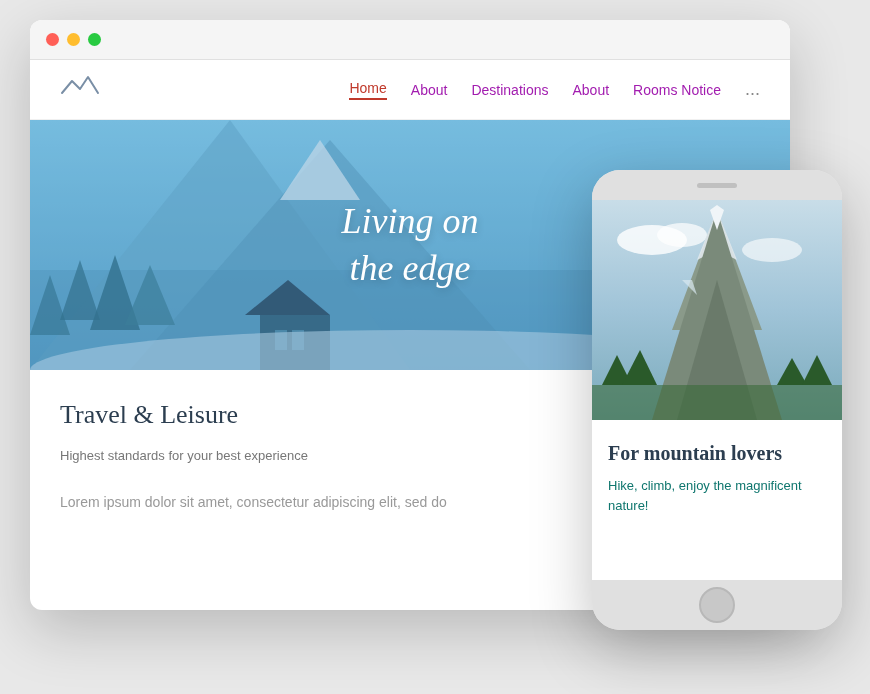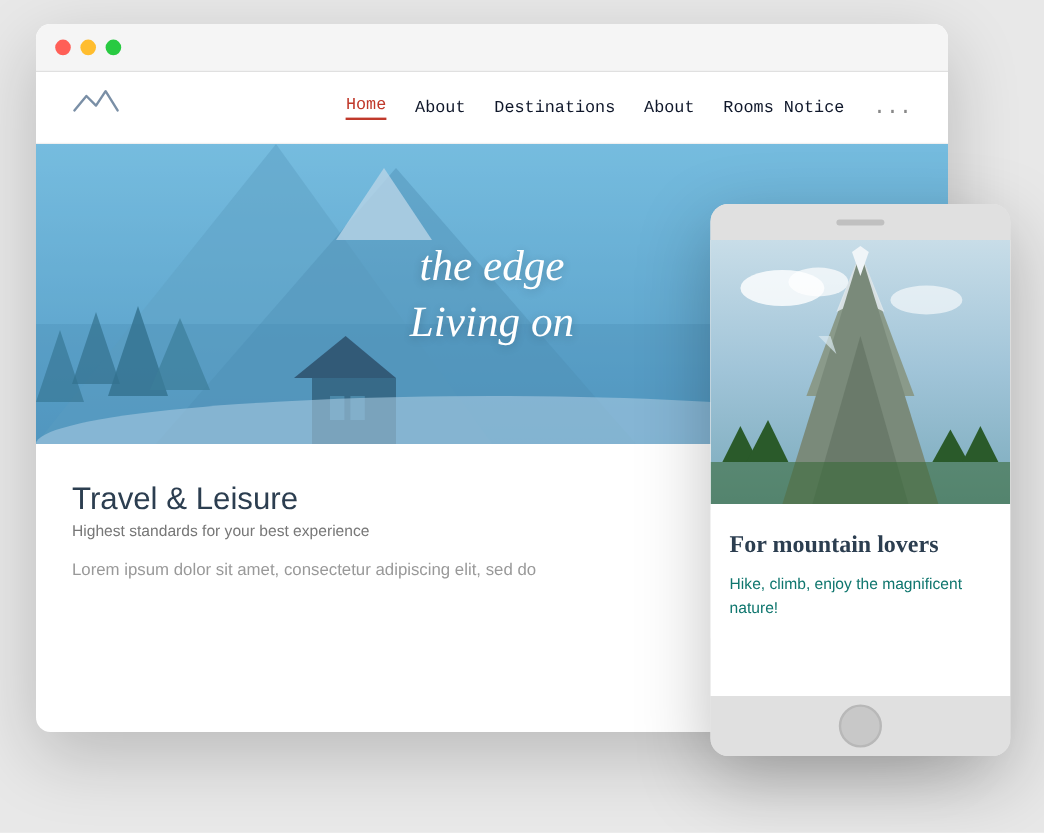--- a/index.html
+++ b/index.html
@@ -80,26 +80,26 @@
 
     .logo-icon {
       color: #6b7c93;
       font-size: 24px;
     }
 
     .site-nav {
       display: flex;
       align-items: center;
       gap: 24px;
-      font-family: Liberation Mono, monospace;
+      font-family: Liberation Sans, sans-serif;
       font-size: 14px;
     }
 
     .nav-item {
-      color: #0f172a;
+      color: #a21caf;
       cursor: pointer;
       text-decoration: none;
     }
 
     .nav-item.active {
       color: #c0392b;
       border-bottom: 2px solid #c0392b;
       padding-bottom: 2px;
     }
 
@@ -150,32 +150,32 @@
       background: #fff;
       display: flex;
       gap: 30px;
     }
 
     .content-left {
       flex: 1;
     }
 
     .content-title {
-      font-family: Liberation Sans, sans-serif;
+      font-family: Liberation Serif, serif;
       font-size: 26px;
       font-weight: normal;
       color: #2c3e50;
-      margin-bottom: 4px;
+      margin-bottom: 18px;
     }
 
     .content-subtitle {
       font-family: Arial, sans-serif;
       font-size: 13px;
       color: #777;
-      margin-bottom: 14px;
+      margin-bottom: 29px;
     }
 
     .content-body {
       font-family: Arial, sans-serif;
       font-size: 14px;
       color: #999;
       line-height: 1.5;
     }
 
     .content-right {
@@ -193,21 +193,21 @@
     }
 
     
     .mobile-browser {
       position: absolute;
       right: 28px;
       top: 170px;
       width: 250px;
       height: 460px;
       background: #e8e8e8;
-      border-radius: 15px;
+      border-radius: 28px;
       box-shadow: 0 20px 60px rgba(0,0,0,0.25);
       overflow: hidden;
       display: flex;
       flex-direction: column;
     }
 
     .mobile-top-bar {
       height: 30px;
       background: #e0e0e0;
       display: flex;
@@ -332,22 +332,22 @@
           <polygon points="215,195 300,195 258,160" fill="#1a2a3a" opacity="0.7"></polygon>
           <rect x="245" y="210" width="12" height="20" fill="#6ab0d0" opacity="0.5"></rect>
           <rect x="262" y="210" width="12" height="20" fill="#6ab0d0" opacity="0.5"></rect>
 
           <ellipse cx="380" cy="250" rx="380" ry="40" fill="#c8e0ed" opacity="0.6"></ellipse>
 
           <rect width="760" height="250" fill="#4488bb" opacity="0.25"></rect>
         </svg>
         <div class="hero-text">
           <div class="hero-title">
+            <div>Living on</div>
             <div>the edge</div>
-            <div>Living on</div>
           </div>
         </div>
       </div>
 
       <div class="content-section">
         <div class="content-left">
           <h2 class="content-title">Travel &amp; Leisure</h2>
           <p class="content-subtitle">Highest standards for your best experience</p>
           <p class="content-body">Lorem ipsum dolor sit amet, consectetur adipiscing elit, sed do</p>
         </div>

